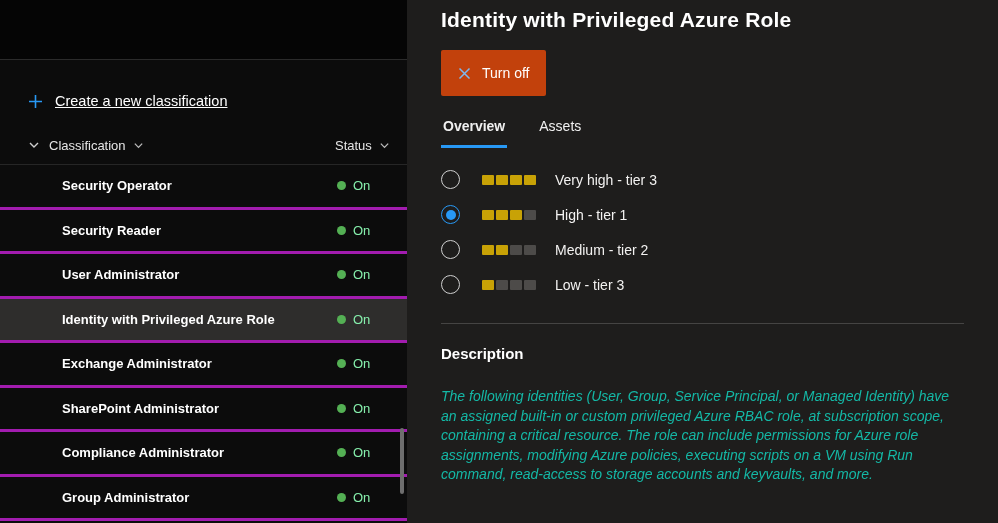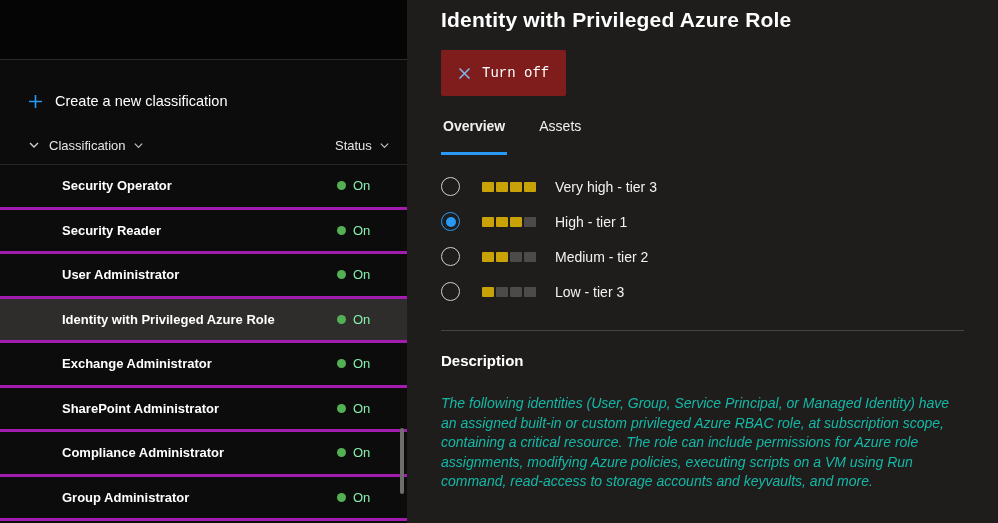--- a/index.html
+++ b/index.html
@@ -22,20 +22,21 @@
     height:60px;
     background:#050505;
     border-bottom:1px solid #2b2b2b;
   }
   .create-row {
     display:flex; align-items:center;
     height:42px; margin-top:20px;
     padding-left:28px;
     cursor:pointer;
     font-size:14.5px;
+    text-decoration:underline;
   }
   .create-row .plus { margin-right:12px; display:flex; }
   .table-header {
     display:flex; align-items:center;
     height:38px; margin-top:4px;
     padding-left:28px;
     font-size:13px; color:#e6e6e6;
     position:relative;
   }
   .table-header .chev { display:flex; margin-right:9px; }
@@ -80,32 +81,32 @@
     padding:8px 34px 0 34px;
   }
   .panel-title {
     font-size:21px; font-weight:bold;
     letter-spacing:.2px;
   }
   .turnoff-btn {
     margin-top:18px;
     display:inline-flex; align-items:center;
     height:46px; padding:0 17px;
-    background:#7f1d1d;
+    background:#c2410c;
     border:none; border-radius:2px;
     color:#fff; font-size:14px;
-    font-family:Liberation Mono, monospace;
+    font-family:Liberation Sans, sans-serif;
     cursor:pointer;
   }
   .turnoff-btn .x-icon { margin-right:11px; display:flex; }
 
   .tabs { display:flex; margin-top:12px; }
   .tab {
     font-size:14px; color:#f0f0f0;
-    padding:10px 2px 18px 2px;
+    padding:10px 2px 11px 2px;
     margin-right:30px;
     cursor:pointer;
     border-bottom:3px solid transparent;
   }
   .tab.active { font-weight:bold; border-bottom-color:#2899f5; }
 
   .crit-label {
     margin-top:28px;
     font-size:14px; font-weight:bold;
   }

